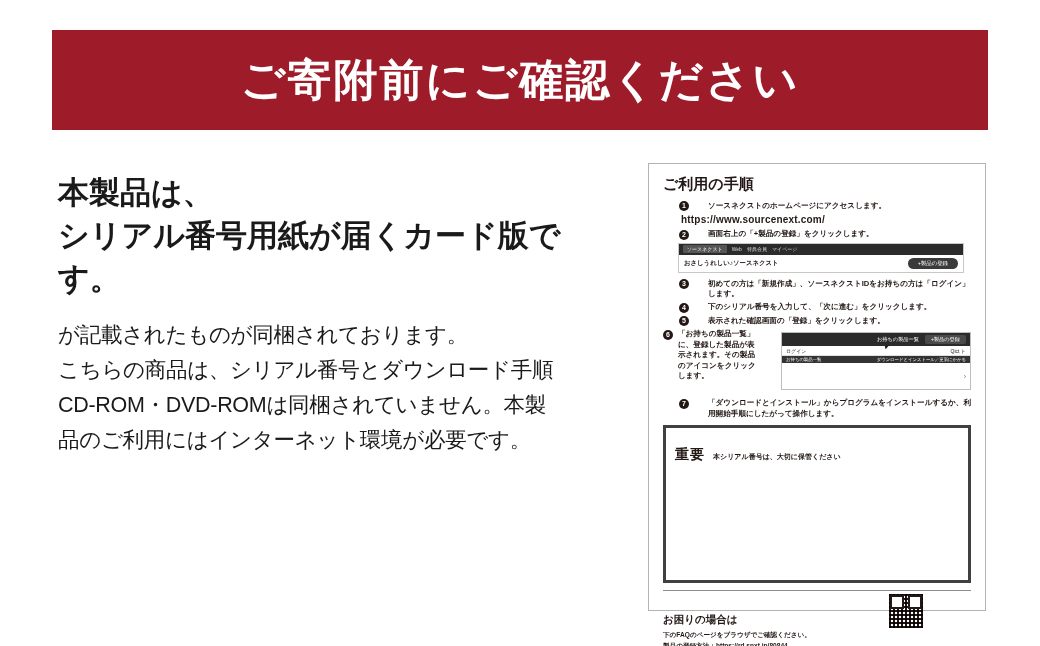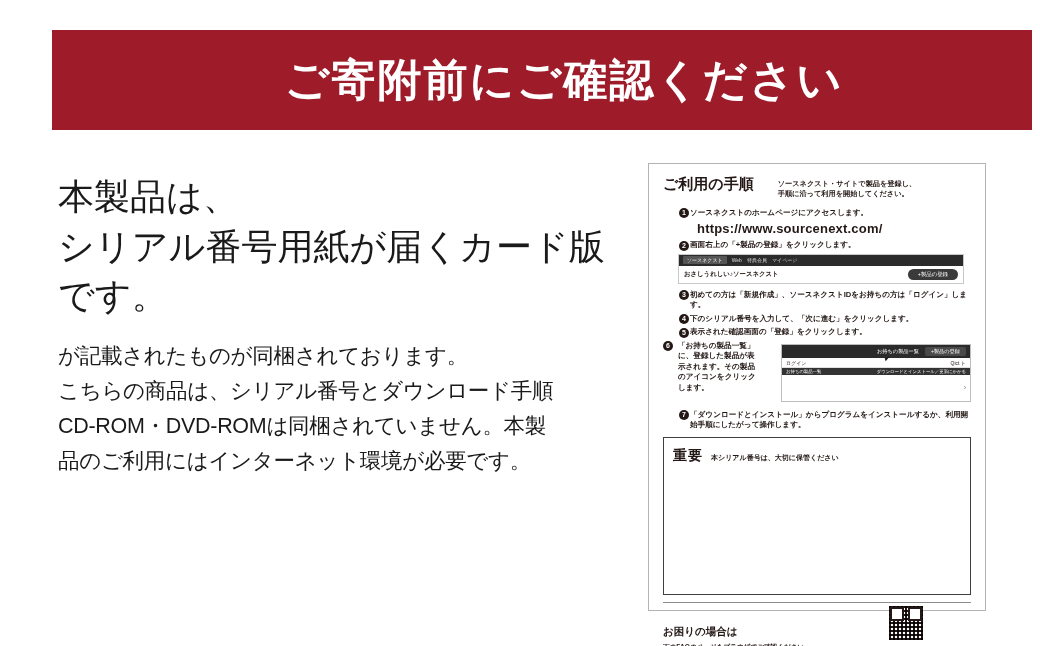--- a/index.html
+++ b/index.html
@@ -25,40 +25,39 @@
   .banner {
     position: absolute;
     left: 52px;
     top: 30px;
     width: 936px;
     height: 100px;
     background: #9e1b29;
     display: flex;
     align-items: center;
     justify-content: center;
-    padding-left: 44px;
   }
   .banner-title {
     color: #ffffff;
     font-size: 44px;
     font-weight: bold;
     letter-spacing: 2px;
     line-height: 1;
   }
 
   
   .left-col {
     position: absolute;
     left: 58px;
     top: 172px;
     width: 560px;
   }
   .headline {
-    font-size: 36px;
-    font-weight: normal;
+    font-size: 31px;
+    font-weight: bold;
     line-height: 1.38;
     letter-spacing: 0px;
     margin: 0 0 18px 0;
     color: #1a1a1a;
   }
   .headline .l2 { display: block; }
   .body-copy {
     font-size: 21.5px;
     line-height: 1.62;
     color: #1a1a1a;
@@ -96,21 +95,21 @@
   .lf-subtitle {
     font-size: 7.2px;
     line-height: 1.45;
     font-weight: bold;
     padding-top: 3px;
   }
 
   .step {
     display: flex;
     align-items: flex-start;
-    gap: 1px;
+    gap: 19px;
     margin-bottom: 3px;
     padding-left: 16px;
   }
   .num {
     flex: 0 0 auto;
     width: 10px;
     height: 10px;
     border-radius: 50%;
     background: #231815;
     color: #ffffff;
@@ -119,23 +118,23 @@
     text-align: center;
     font-weight: bold;
     margin-top: 0.5px;
   }
   .step-txt {
     font-size: 7.6px;
     line-height: 1.38;
     font-weight: bold;
   }
   .url {
-    font-size: 13px;
-    font-weight: bold;
-    margin: 1px 0 4px 34px;
+    font-size: 10px;
+    font-weight: bold;
+    margin: 1px 0 4px 18px;
     letter-spacing: 0.2px;
   }
 
   
   .mock1 {
     margin: 3px 0 6px 15px;
     width: 286px;
     border: 1px solid #c8c8c8;
     box-sizing: border-box;
   }
@@ -243,24 +242,24 @@
     width: 118px;
     display: flex;
     gap: 5px;
     align-items: flex-start;
   }
   .step6-right { position: relative; }
 
   
   .important {
     margin-top: 6px;
-    border: 1px solid #404040;
+    border: 3px solid #404040;
     height: 158px;
     box-sizing: border-box;
-    padding: 9px 9px;
+    padding: 18px 9px;
   }
   .imp-row {
     display: flex;
     align-items: baseline;
     gap: 8px;
   }
   .imp-title { font-size: 14px; font-weight: bold; letter-spacing: 1px; }
   .imp-note { font-size: 7px; font-weight: bold; }
 
   
@@ -320,24 +319,20 @@
       <p>こちらの商品は、シリアル番号とダウンロード手順</p>
       <p>CD-ROM・DVD-ROMは同梱されていません。本製</p>
       <p>品のご利用にはインターネット環境が必要です。</p>
     </div>
   </div>
 
   <div class="leaflet">
 
     <div class="lf-head">
       <div class="lf-title">ご利用の手順</div>
-      <div class="lf-subtitle">
-        <div>ソースネクスト・サイトで製品を登録し、</div>
-        <div>手順に沿って利用を開始してください。</div>
-      </div>
     </div>
 
     <div class="step">
       <div class="num">1</div>
       <div class="step-txt">ソースネクストのホームページにアクセスします。</div>
     </div>
     <div class="url">https://www.sourcenext.com/</div>
 
     <div class="step">
       <div class="num">2</div>

